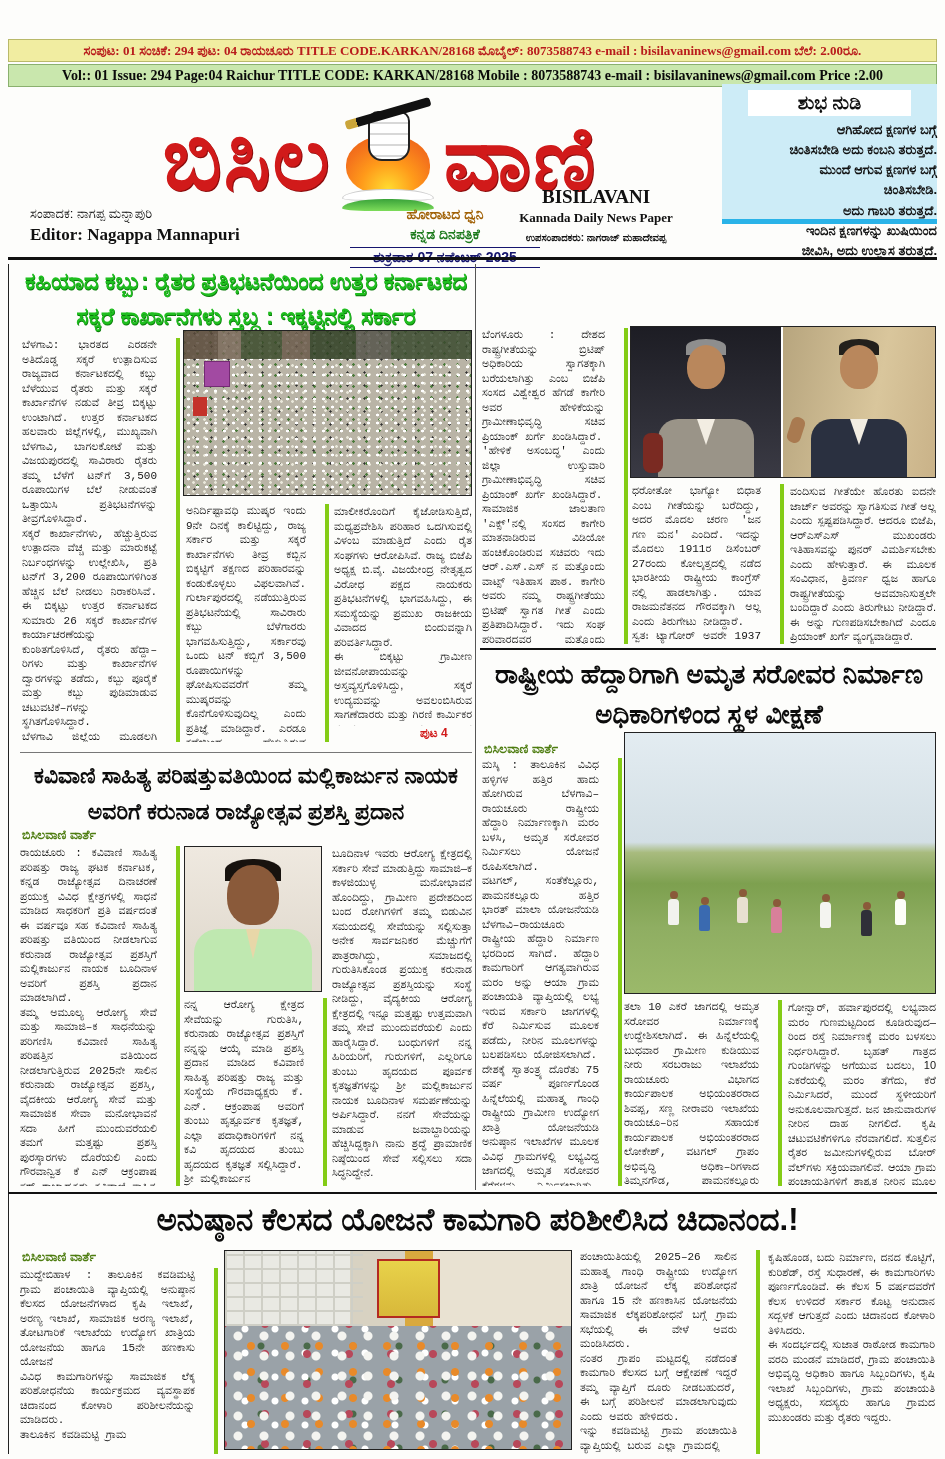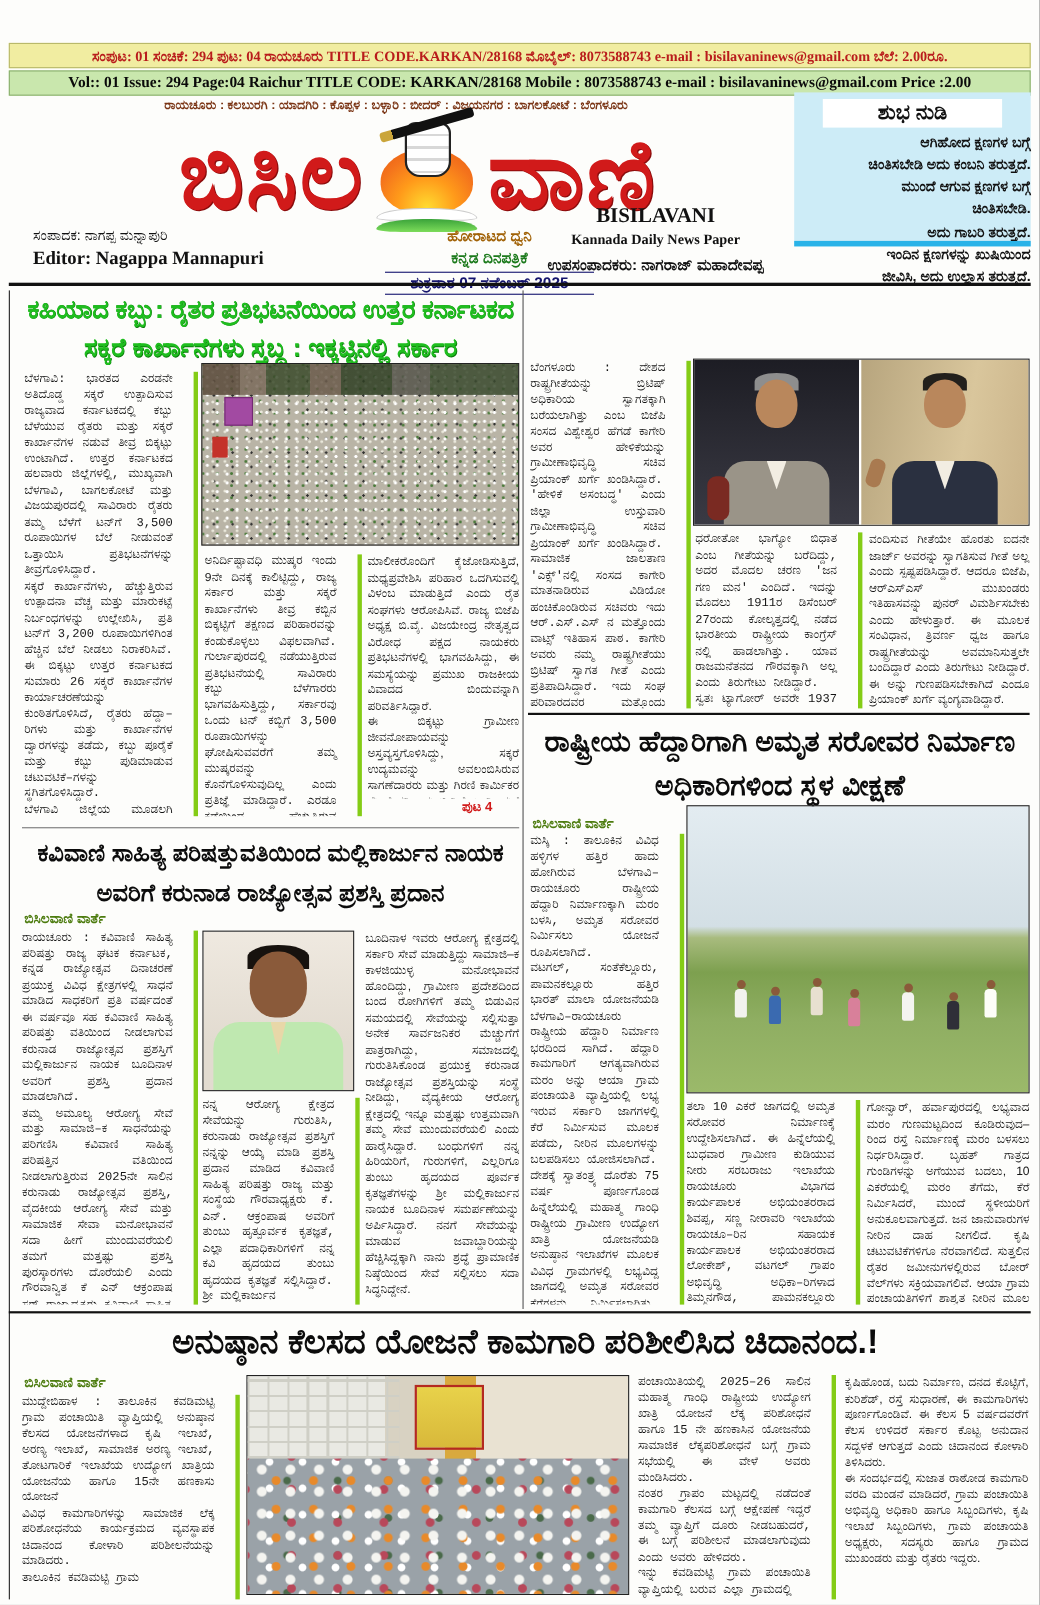--- a/index.html
+++ b/index.html
@@ -42,21 +42,21 @@
   .editor-kn { font-size:13px; font-weight:normal; color:#111; }
   .editor-en { font-family:"Liberation Serif", serif; font-size:17px; font-weight:bold; color:#111; margin-top:3px; }
   .center-tags { position:absolute; left:350px; top:206px; width:190px; text-align:center; }
   .tag1 { color:#a16207; font-weight:bold; font-size:14px; }
   .tag2 { color:#1c7a1c; font-weight:bold; font-size:14px; margin-top:3px; }
   .dateline { color:#15156e; font-weight:bold; font-size:14px; margin-top:4px;
     border-top:1px solid #15156e; border-bottom:1px solid #15156e; padding:1px 0; }
   .en-block { position:absolute; left:478px; top:186px; width:236px; text-align:center; }
   .en-name { font-family:"Liberation Serif", serif; font-weight:bold; font-size:19px; color:#111; }
   .en-sub  { font-family:"Liberation Serif", serif; font-weight:bold; font-size:13px; color:#111; margin-top:2px; }
-  .sub-editor { font-weight:bold; font-size:14px; color:#111; margin-top:6px; }
+  .sub-editor { font-weight:bold; font-size:10px; color:#111; margin-top:6px; }
 
   .shubha { position:absolute; left:722px; top:84px; width:215px; height:140px;
     background:#cdecf7; border-bottom:5px solid #2ab3e8; text-align:center; padding-top:4px; }
   .shubha .sh-title { background:#fff; margin:2px 26px 4px 26px; font-size:19px; font-weight:bold; color:#111; padding:2px 0; }
   .shubha .sh-line { font-size:13px; font-weight:bold; color:#111; line-height:1.55;text-align:right; }
 
   .rule-thick { position:absolute; left:8px; top:257px; width:929px; height:3px; background:#111; }
   .vdiv { position:absolute; left:475px; top:264px; width:1px; height:926px; background:#555; }
   .rule-right { position:absolute; left:480px; top:648px; width:456px; height:2px; background:#111; }
   .rule-left-mid { position:absolute; left:20px; top:752px; width:452px; height:1px; background:#777; }
@@ -145,21 +145,20 @@
 
   .fold-line { position:absolute; left:8px; top:264px; width:1px; height:1190px; background:#222; }
 </style>
 </head>
 <body>
 
 <div class="page">
 
   <div class="bar-yellow">ಸಂಪುಟ: 01 ಸಂಚಿಕೆ: 294 ಪುಟ: 04 ರಾಯಚೂರು  TITLE CODE.KARKAN/28168  ಮೊಬೈಲ್: 8073588743   e-mail : bisilavaninews@gmail.com   ಬೆಲೆ: 2.00ರೂ.</div>
   <div class="bar-green">Vol:: 01 Issue: 294 Page:04 Raichur  TITLE CODE: KARKAN/28168 Mobile : 8073588743  e-mail : bisilavaninews@gmail.com  Price :2.00</div>
-  <div class="cities">ರಾಯಚೂರು : ಕಲಬುರಗಿ : ಯಾದಗಿರಿ : ಕೊಪ್ಪಳ : ಬಳ್ಳಾರಿ : ಬೀದರ್ : ವಿಜಯನಗರ : ಬಾಗಲಕೋಟೆ :  ಬೆಂಗಳೂರು</div>
 
   <div class="title-row">
     <span class="title-kn">ಬಿಸಿಲ</span>
     <span class="logo">
       <span class="sun"></span>
       <span class="wave-white"></span>
       <span class="wave-green"></span>
       <span class="fist"></span>
       <span class="pen"></span>
     </span>

